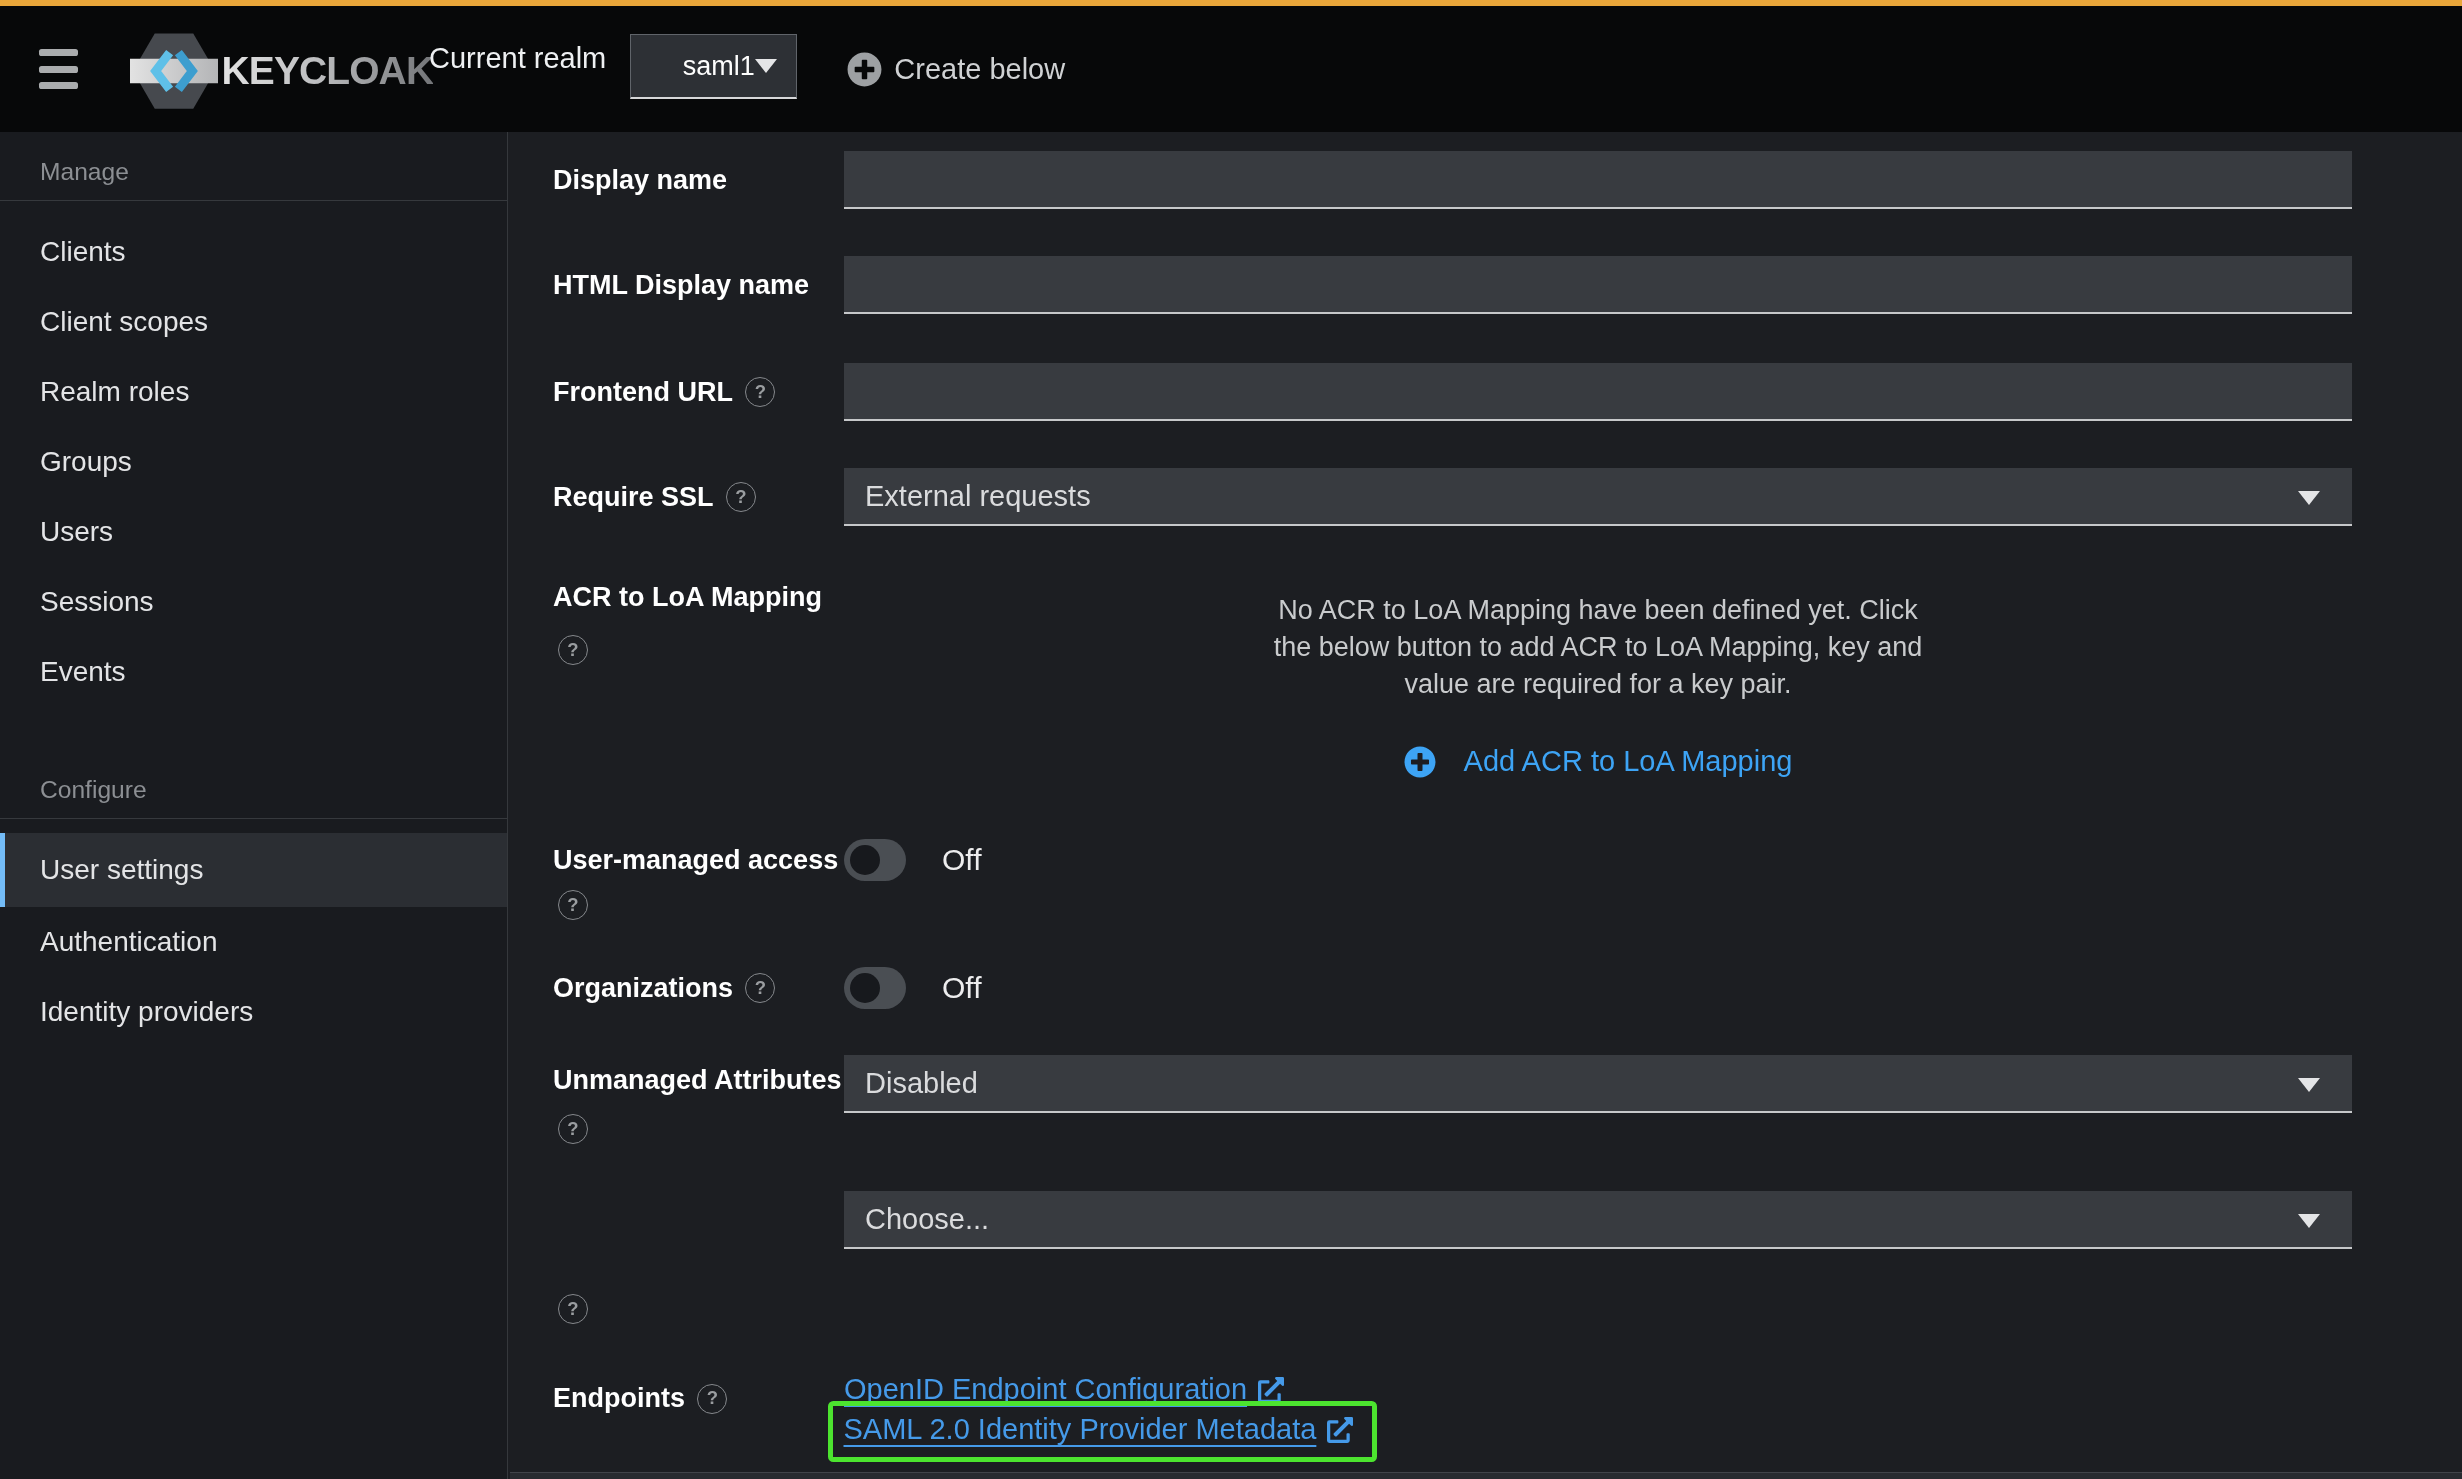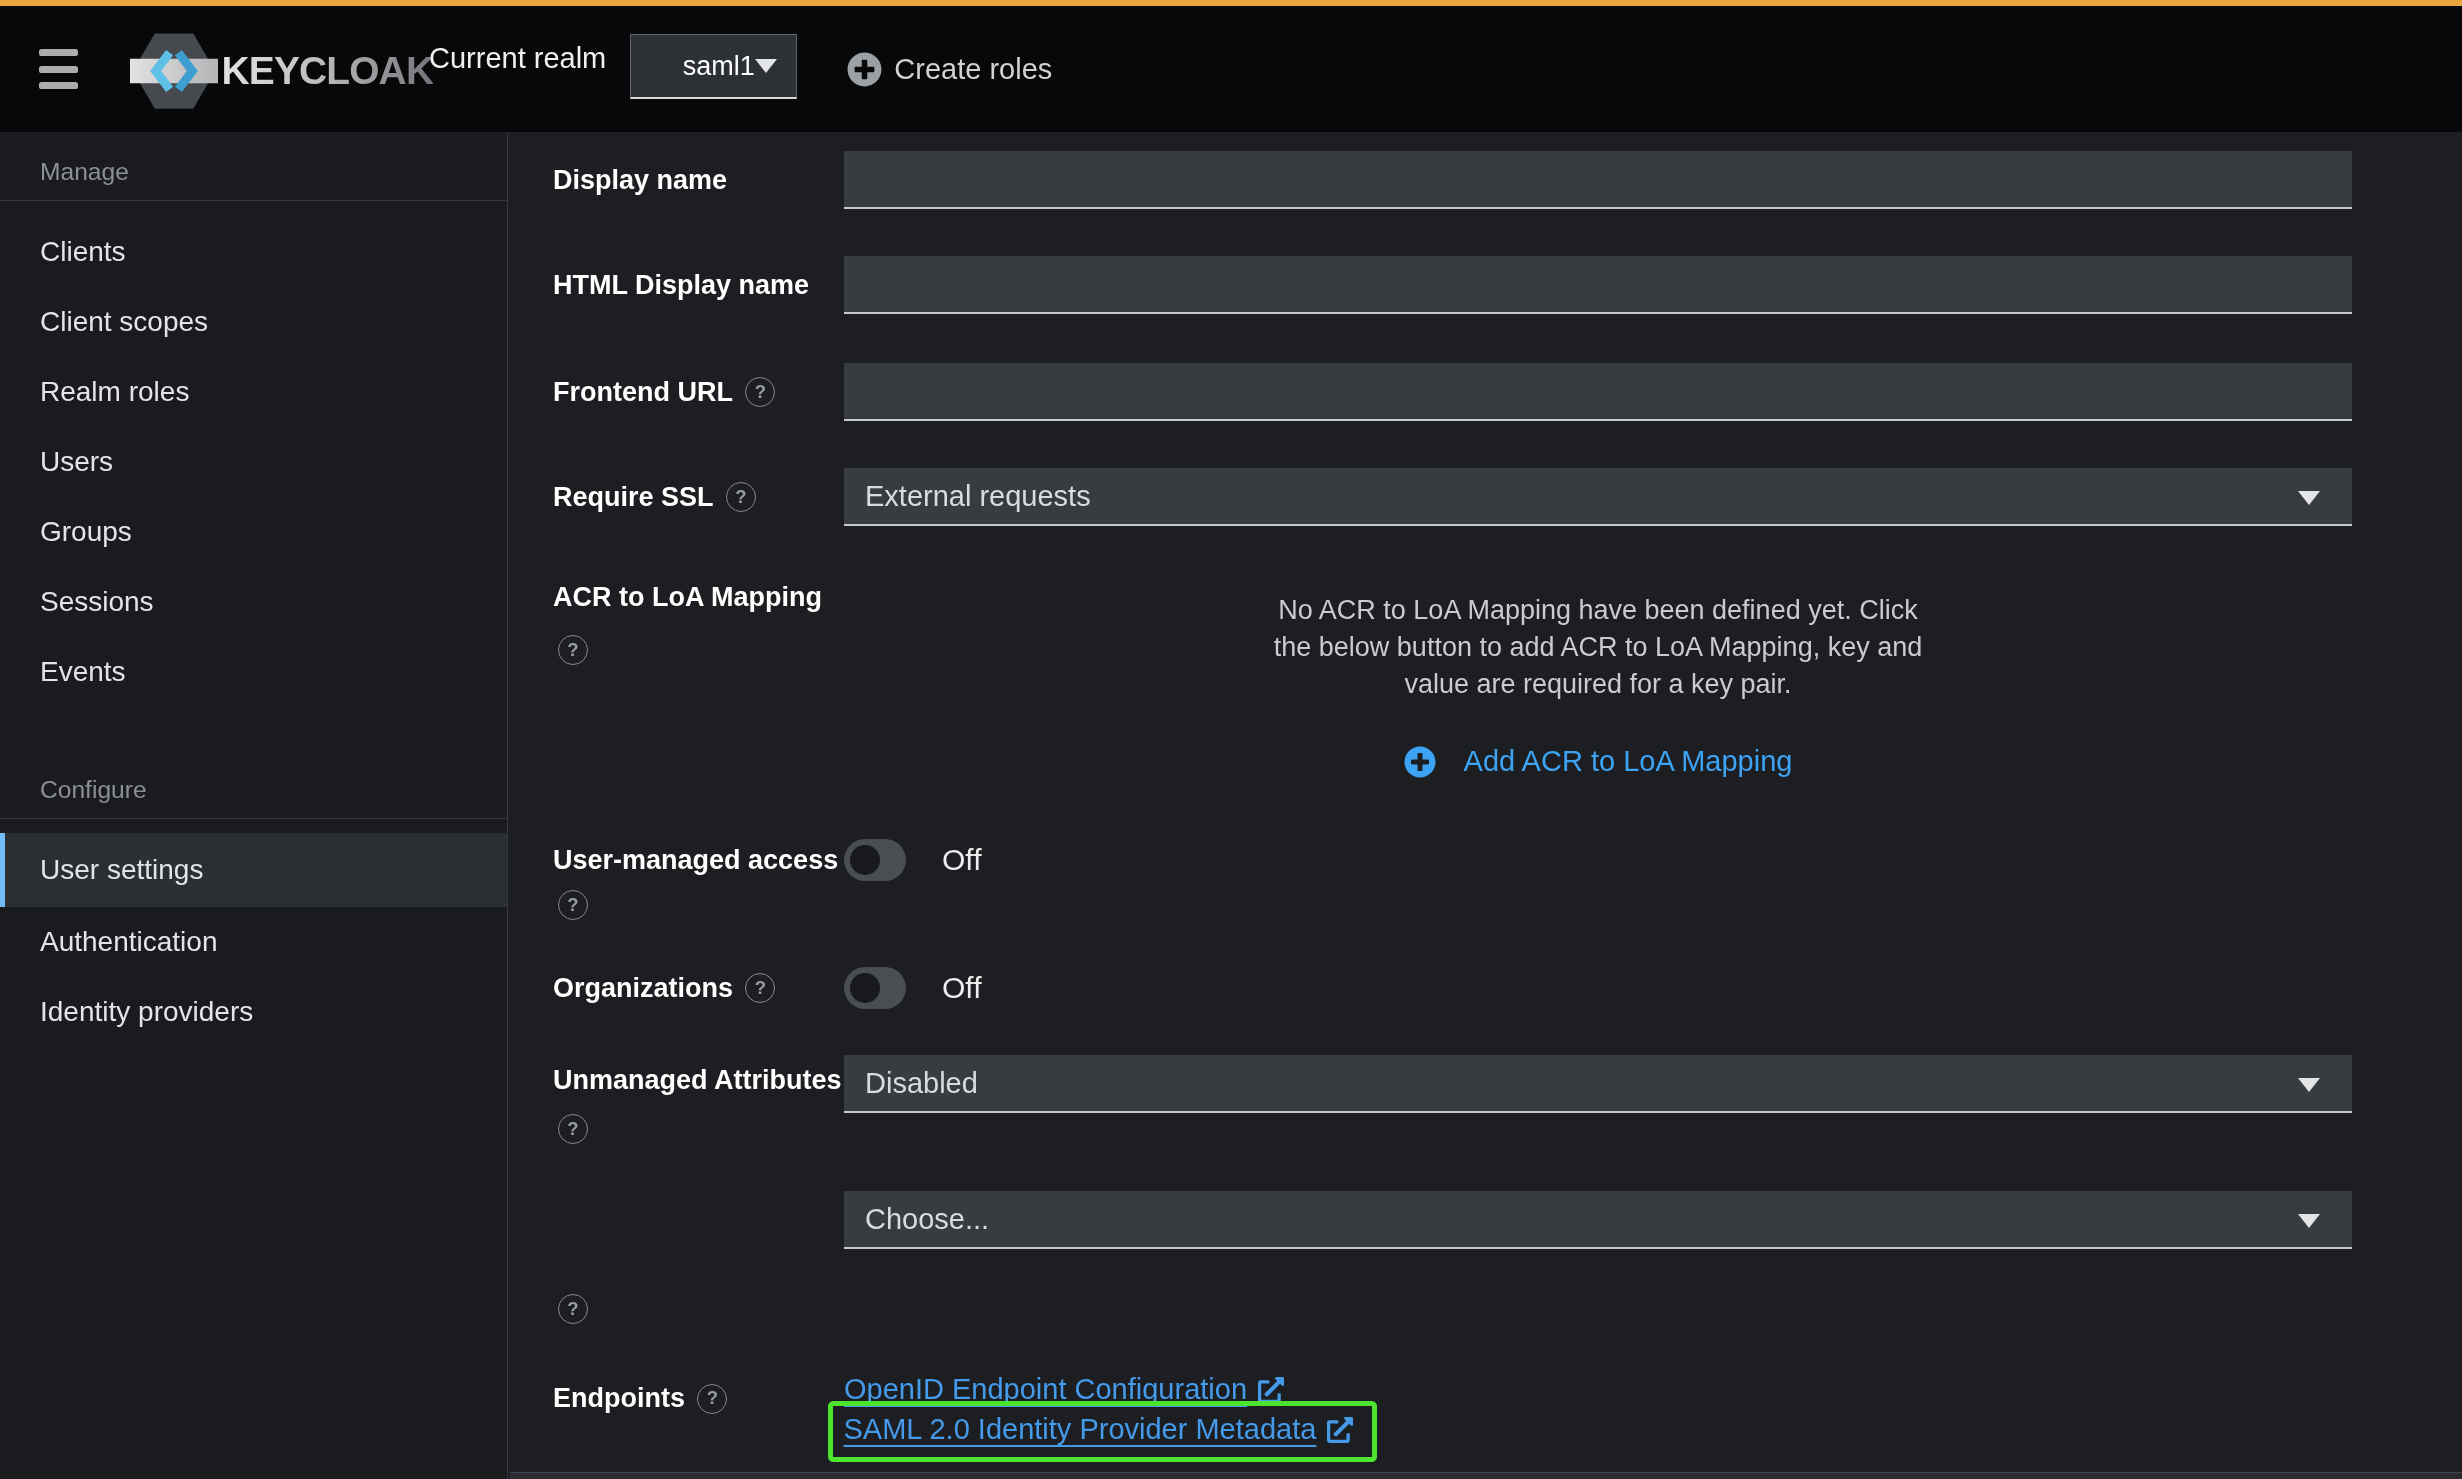--- a/index.html
+++ b/index.html
@@ -118,33 +118,33 @@
 
   <div class="realm-select">
     <span class="value">saml1</span>
     <span class="caret-down"></span>
   </div>
 
   <div class="create-realm">
     <svg class="icon-plus-circle" viewBox="0 0 40 40" width="35" height="35">
         <use href="#plusCircle"></use>
       </svg>
-    <span class="label">Create roles</span>
+    <span class="label">Create below</span>
   </div>
 </header>
 
 <aside class="sidebar">
   <div class="group-label">Manage</div>
   <hr class="side-divider">
   <nav class="nav">
     <div class="nav-item">Clients</div>
     <div class="nav-item">Client scopes</div>
     <div class="nav-item">Realm roles</div>
+    <div class="nav-item">Groups</div>
     <div class="nav-item">Users</div>
-    <div class="nav-item">Groups</div>
     <div class="nav-item">Sessions</div>
     <div class="nav-item">Events</div>
   </nav>
   <div class="group-label second">Configure</div>
   <hr class="side-divider">
   <nav class="nav" style="margin-top:0">
     <div class="nav-item selected">User settings</div>
     <div class="nav-item">Authentication</div>
     <div class="nav-item">Identity providers</div>
   </nav>

